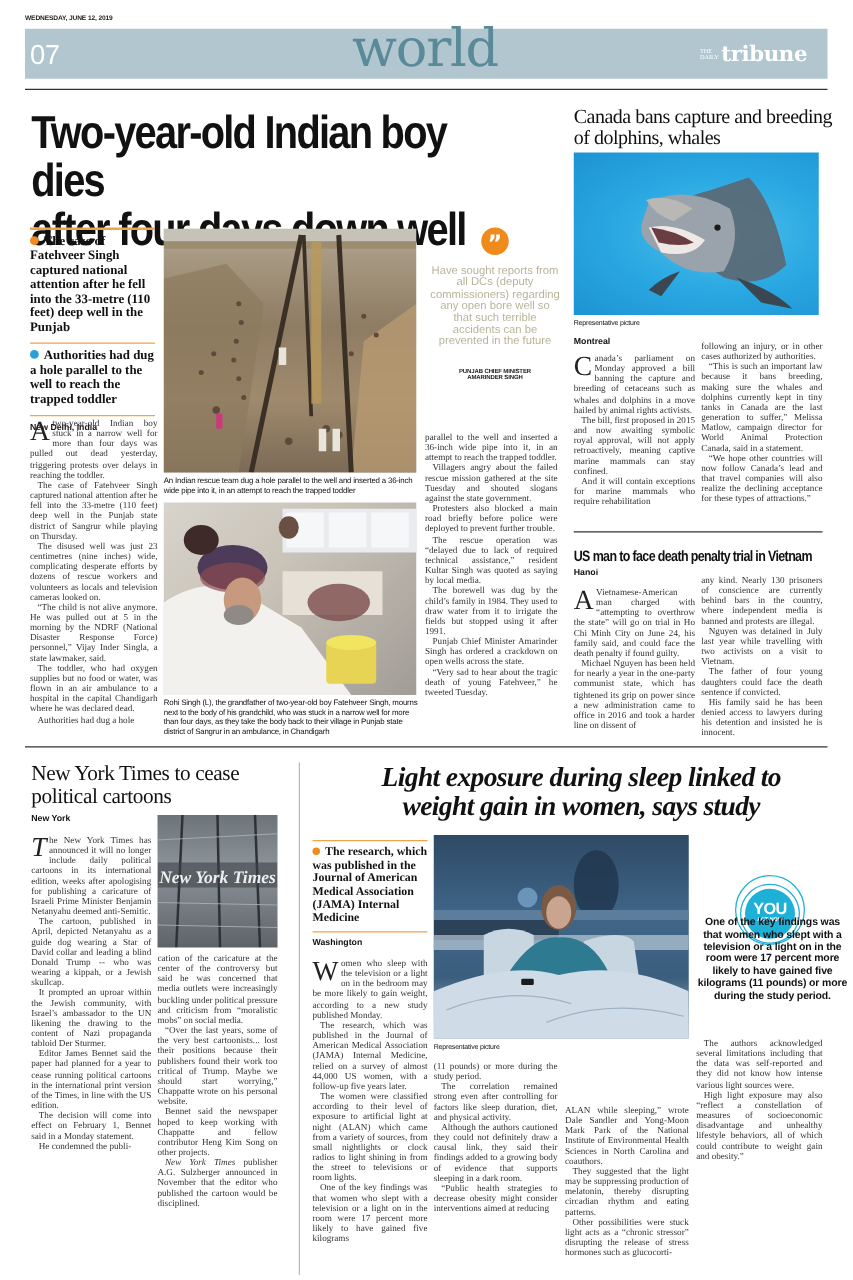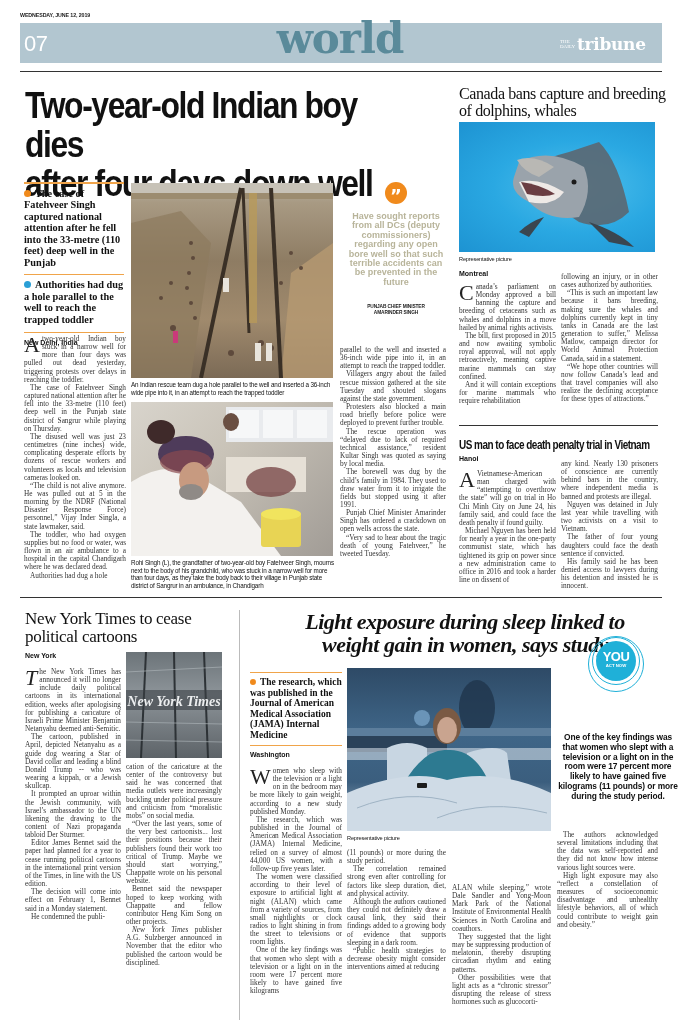--- a/index.html
+++ b/index.html
@@ -17,21 +17,21 @@
 .rule{background:#333;height:1.2px}
 .highlight{font-family:"Liberation Serif",serif;font-weight:bold;font-size:10.3px;line-height:11.6px;color:#111}
 .bullet{display:inline-block;width:7px;height:7px;border-radius:50%;margin-right:4px;vertical-align:0}
 </style>
 </head>
 <body>
 
 <div class="abs" style="left:20px;top:12px;font-family:'Liberation Sans',sans-serif;font-weight:bold;font-size:5.3px;letter-spacing:-0.1px;color:#222">WEDNESDAY, JUNE 12, 2019</div>
 <div class="abs" style="left:20px;top:23px;width:642px;height:40px;background:#b2c6d0"></div>
 <div class="abs" style="left:24px;top:31px;font-family:'Liberation Sans',sans-serif;font-weight:300;font-size:22px;color:#fff;letter-spacing:-0.5px">07</div>
-<div class="abs" style="left:270px;top:14px;width:140px;text-align:center;font-family:'DejaVu Serif',serif;font-size:42px;line-height:50px;color:#5a8a9a;letter-spacing:-1px;font-weight:700">world</div>
+<div class="abs" style="left:270px;top:14px;width:140px;text-align:center;font-family:'DejaVu Serif',serif;font-size:42px;line-height:50px;color:#5a8a9a;letter-spacing:-1px;font-weight:400">world</div>
 <div class="abs" style="left:560px;top:33px;height:22px;display:flex;align-items:center">
   <div style="font-family:'Liberation Serif',serif;font-size:5px;line-height:5px;color:#fff;margin-right:2px;text-align:left">
     <div>THE</div>
     <div>DAILY</div>
   </div>
   <div style="font-family:'DejaVu Serif',serif;font-weight:bold;font-size:17px;color:#fff;letter-spacing:-0.3px">tribune</div>
 </div>
 <div class="abs rule" style="left:20px;top:71px;width:642px"></div>
 
 <div class="abs" style="left:25px;top:86px;width:430px;font-family:'Liberation Sans',sans-serif;font-weight:bold;font-size:37px;line-height:39px;color:#111;letter-spacing:-1.6px;transform:scaleX(0.86);transform-origin:left top">
@@ -114,21 +114,21 @@
     <ellipse cx="100" cy="20" rx="8" ry="9" fill="#6a4f42"></ellipse>
     <rect x="130" y="110" width="40" height="35" rx="3" fill="#e8d454"></rect>
     <ellipse cx="150" cy="112" rx="20" ry="6" fill="#f1e45e"></ellipse>
     <ellipse cx="140" cy="80" rx="25" ry="15" fill="#7a4a4a" opacity="0.8"></ellipse>
   </svg>
 </div>
 <div class="abs caption" style="left:131px;top:559px;width:205px">Rohi Singh (L), the grandfather of two-year-old boy Fatehveer Singh, mourns next to the body of his grandchild, who was stuck in a narrow well for more than four days, as they take the body back to their village in Punjab state district of Sangrur in an ambulance, in Chandigarh</div>
 
 <div class="abs" style="left:340px;top:182px;width:112px;text-align:center">
   <div style="width:22px;height:22px;border-radius:50%;background:#f08a1c;margin:0 auto;color:#fff;font-family:'DejaVu Sans',sans-serif;font-weight:bold;font-size:18px;line-height:28px">”</div>
-  <div style="margin-top:8px;font-family:'Liberation Sans',sans-serif;font-weight:bold;font-size:9px;line-height:9.4px;color:#b8b49a;padding:0 4px">Have sought reports from all DCs (deputy commissioners) regarding any open bore well so that such terrible accidents can be prevented in the future</div>
+  <div style="margin-top:8px;font-family:'Liberation Sans',sans-serif;font-weight:normal;font-size:9px;line-height:9.4px;color:#b8b49a;padding:0 4px">Have sought reports from all DCs (deputy commissioners) regarding any open bore well so that such terrible accidents can be prevented in the future</div>
   <div style="margin-top:17px;font-family:'Liberation Sans',sans-serif;font-weight:bold;font-size:4.8px;line-height:5.6px;color:#222;padding:0 14px;letter-spacing:-0.1px">PUNJAB CHIEF MINISTER AMARINDER SINGH</div>
 </div>
 
 <div class="abs body-text" style="left:340px;top:346px;width:106px">
   <p class="first">parallel to the well and inserted a 36-inch wide pipe into it, in an attempt to reach the trapped toddler.</p>
   <p>Villagers angry about the failed rescue mission gathered at the site Tuesday and shouted slogans against the state government.</p>
   <p>Protesters also blocked a main road briefly before police were deployed to prevent further trouble.</p>
   <p>The rescue operation was “delayed due to lack of required technical assistance,” resident Kultar Singh was quoted as saying by local media.</p>
   <p>The borewell was dug by the child’s family in 1984. They used to draw water from it to irrigate the fields but stopped using it after 1991.</p>
   <p>Punjab Chief Minister Amarinder Singh has ordered a crackdown on open wells across the state.</p>
@@ -257,24 +257,24 @@
 
 <div class="abs body-text" style="left:347px;top:849px;width:99px">
   <p class="first">(11 pounds) or more during the study period.</p>
   <p>The correlation remained strong even after controlling for factors like sleep duration, diet, and physical activity.</p>
   <p>Although the authors cautioned they could not definitely draw a causal link, they said their findings added to a growing body of evidence that supports sleeping in a dark room.</p>
   <p>“Public health strategies to decrease obesity might consider interventions aimed at reducing</p>
 </div>
 <div class="abs body-text" style="left:452px;top:884px;width:99px">
   <p class="first">ALAN while sleeping,” wrote Dale Sandler and Yong-Moon Mark Park of the National Institute of Environmental Health Sciences in North Carolina and coauthors.</p>
   <p>They suggested that the light may be suppressing production of melatonin, thereby disrupting circadian rhythm and eating patterns.</p>
-  <p>Other possibilities were that light acts as a “chronic stressor” disrupting the release of stress hormones such as glucocorti-</p>
-</div>
-
-<div class="abs" style="left:588px;top:636px;width:56px;height:56px;border-radius:50%;border:1.5px solid #1fb0d8;display:flex;align-items:flex-start;justify-content:center">
+  <p>Other possibilities were stuck light acts as a “chronic stressor” disrupting the release of stress hormones such as glucocorti-</p>
+</div>
+
+<div class="abs" style="left:588px;top:700px;width:56px;height:56px;border-radius:50%;border:1.5px solid #1fb0d8;display:flex;align-items:flex-end;justify-content:center">
   <div style="width:48px;height:48px;border-radius:50%;border:1px solid #1fb0d8;display:flex;align-items:center;justify-content:center">
     <div style="width:40px;height:40px;border-radius:50%;background:#1fb0d8;color:#fff;text-align:center;font-family:'Liberation Sans',sans-serif;font-weight:bold">
       <div style="font-size:13px;line-height:13px;margin-top:9px;letter-spacing:-0.5px">YOU</div>
       <div style="font-size:4.3px;line-height:6px">ACT NOW</div>
     </div>
   </div>
 </div>
 <div class="abs" style="left:558px;top:733px;width:120px;text-align:center;font-family:'Liberation Sans',sans-serif;font-weight:bold;font-size:8.4px;line-height:9.8px;color:#111;letter-spacing:-0.1px">One of the key findings was that women who slept with a television or a light on in the room were 17 percent more likely to have gained five kilograms (11 pounds) or more during the study period.</div>
 
 <div class="abs body-text" style="left:557px;top:831px;width:101px">

